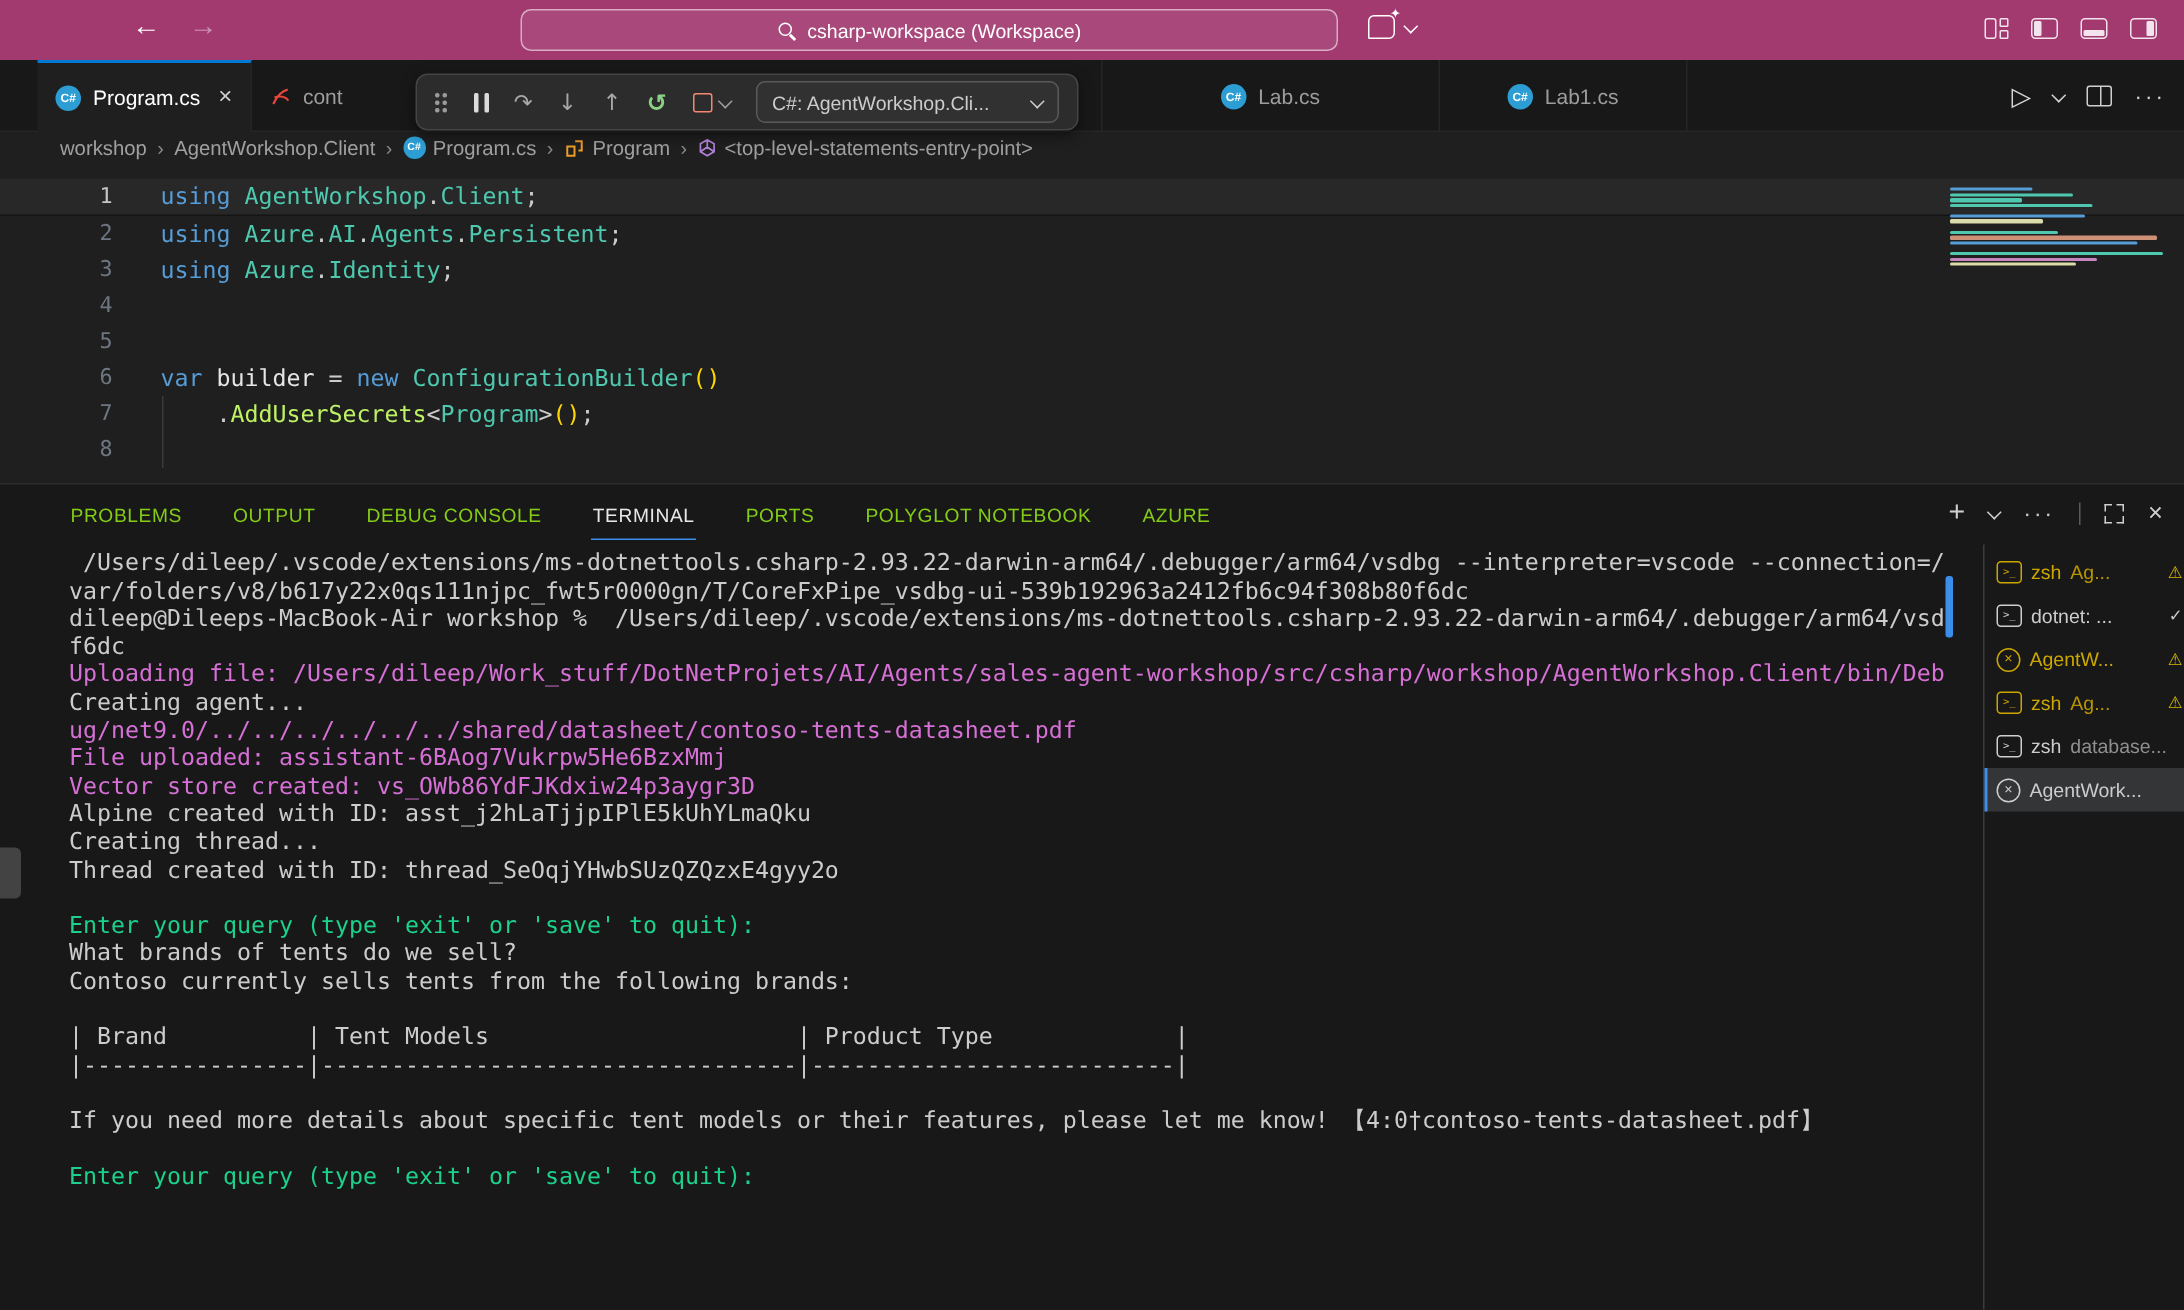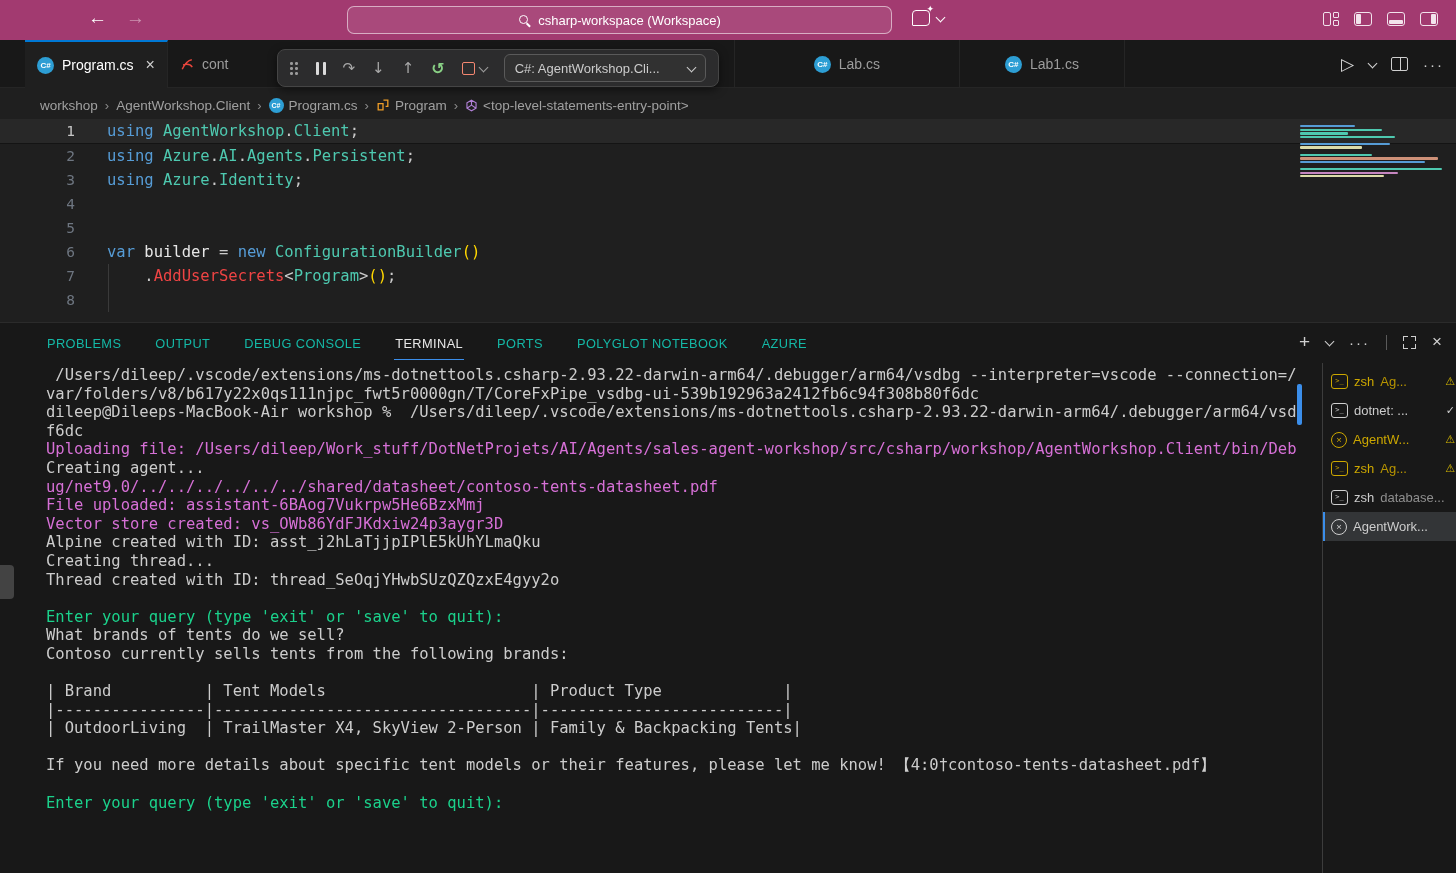--- a/index.html
+++ b/index.html
@@ -54,44 +54,44 @@
   .pause{display:inline-flex;gap:3.5px}
   .pause i{width:3px;height:13px;background:#dbdbdb;border-radius:1px}
   .step{font-size:15px;color:#a8a8a8;font-family:"DejaVu Sans",sans-serif}
   .restart{font-size:16px;color:#89d185;font-weight:bold;font-family:"DejaVu Sans",sans-serif}
   .stop-wrap{display:flex;align-items:center;gap:5px;color:#9d9d9d}
   .stop-sq{width:11px;height:11px;border:1.7px solid #f48771;border-radius:2px}
   .cfg-pill{height:26px;background:#313131;border:1px solid #5a5a5a;border-radius:6px;display:flex;align-items:center;
     gap:28px;padding:0 10px;color:#cccccc;font-size:13px}
 
   
-  .breadcrumbs{position:absolute;top:91px;left:0;width:1456px;height:28px;display:flex;align-items:center;
+  .breadcrumbs{position:absolute;top:91px;left:0;width:1456px;height:28px;display:flex;align-items:flex-start;
     padding-left:40px;gap:7px;color:#a0a0a0;font-size:13.5px;box-sizing:border-box}
   .bc-sep{color:#8a8a8a;font-size:13px}
   .bc-item{display:flex;align-items:center;gap:5px}
   .csharp-icon.sm{width:15px;height:15px;font-size:7px}
 
   
   .editor{position:absolute;top:119px;left:0;width:1456px;height:203px;background:#1f1f1f}
   .code-line{height:24px;line-height:24px;display:flex;position:relative;
     font-family:"DejaVu Sans Mono",monospace;font-size:15.5px;white-space:pre}
   .code-line.active{background:rgba(255,255,255,.045);border-bottom:1px solid #141414}
   .code-line.guide::before{content:"";position:absolute;left:108px;top:0;bottom:0;border-left:1px solid #3a3a3a}
   .line-num{width:75px;text-align:right;color:#6e7681;font-size:14.5px;flex:none}
   .code-line.active .line-num{color:#c6c6c6}
   .line-text{padding-left:32px}
   .tok-kw{color:#569cd6}.tok-ty{color:#4ec9b0}.tok-pu{color:#cccccc}.tok-vr{color:#e6e6e6}
-  .tok-fn{color:#ef4444}.tok-br{color:#ffd700}
+  .tok-fn{color:#bef264}.tok-br{color:#ffd700}
   .minimap{position:absolute;right:6px;top:6px;width:150px}
   .mm-row{height:2.4px;margin-bottom:1.2px;border-radius:1px}
 
   
   .panel{position:absolute;top:322px;left:0;width:1456px;height:551px;background:#181818;border-top:1px solid #2b2b2b;box-sizing:border-box}
   .panel-header{position:relative;height:38px;display:flex;align-items:center;padding-left:46px;gap:32px}
-  .ptab{color:#14b8a6;font-size:12.8px;letter-spacing:.4px;padding:11px 1px 8px;border-bottom:1.5px solid transparent}
+  .ptab{color:#84cc16;font-size:12.8px;letter-spacing:.4px;padding:11px 1px 8px;border-bottom:1.5px solid transparent}
   .ptab.active{color:#e7e7e7;border-bottom-color:#3b8eea}
   .panel-actions{position:absolute;right:14px;top:0;height:38px;display:flex;align-items:center;gap:16px;color:#cfcfcf}
   .plus{font-size:19px;line-height:1;margin-top:-2px}
   .vdiv{width:1px;height:15px;background:#5a5a5a}
   .maxi{position:relative;width:13px;height:13px}
   .maxi i{position:absolute;width:4px;height:4px;border:1.6px solid #cfcfcf}
   .maxi .tl{top:0;left:0;border-right:0;border-bottom:0}.maxi .tr{top:0;right:0;border-left:0;border-bottom:0}
   .maxi .bl{bottom:0;left:0;border-right:0;border-top:0}.maxi .br{bottom:0;right:0;border-left:0;border-top:0}
   .xclose{font-size:17px}
 
@@ -297,21 +297,20 @@
         <div class="tline w">Alpine created with ID: asst_j2hLaTjjpIPlE5kUhYLmaQku</div>
         <div class="tline w">Creating thread...</div>
         <div class="tline w">Thread created with ID: thread_SeOqjYHwbSUzQZQzxE4gyy2o</div>
         <div class="tline w"></div>
         <div class="tline g">Enter your query (type 'exit' or 'save' to quit):</div>
         <div class="tline w">What brands of tents do we sell?</div>
         <div class="tline w">Contoso currently sells tents from the following brands:</div>
         <div class="tline w"></div>
         <div class="tline w">| Brand          | Tent Models                      | Product Type             |</div>
         <div class="tline w">|----------------|----------------------------------|--------------------------|</div>
-        <div class="tline w">| OutdoorLiving  | TrailMaster X4, SkyView 2-Person | Family &amp; Backpacking Tents|</div>
         <div class="tline w"></div>
         <div class="tline w">If you need more details about specific tent models or their features, please let me know! 【4:0†contoso-tents-datasheet.pdf】</div>
         <div class="tline w"></div>
         <div class="tline g">Enter your query (type 'exit' or 'save' to quit):</div>
       </div>
   </div>
   <div class="term-scroll"></div>
   <div class="term-sidebar">
     <div id="tl-rows">
         <div class="tl-row warn">

